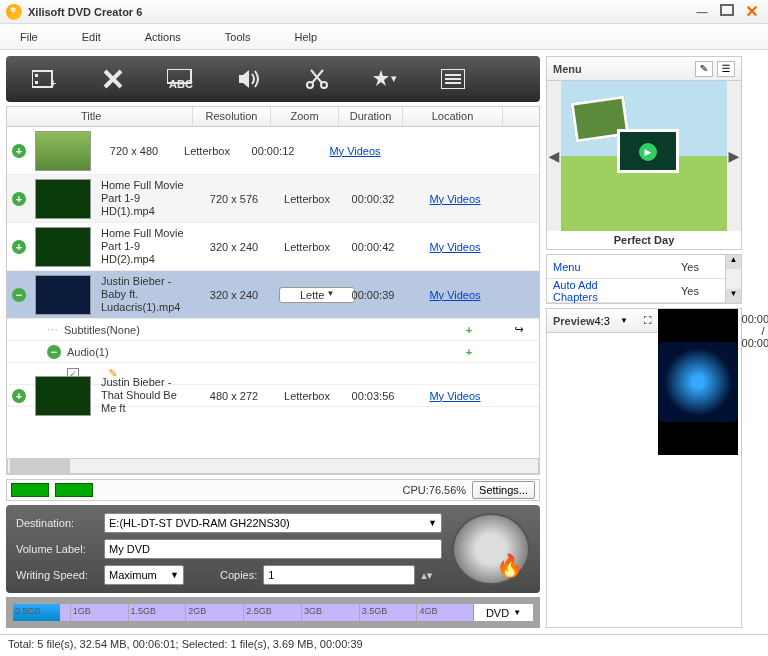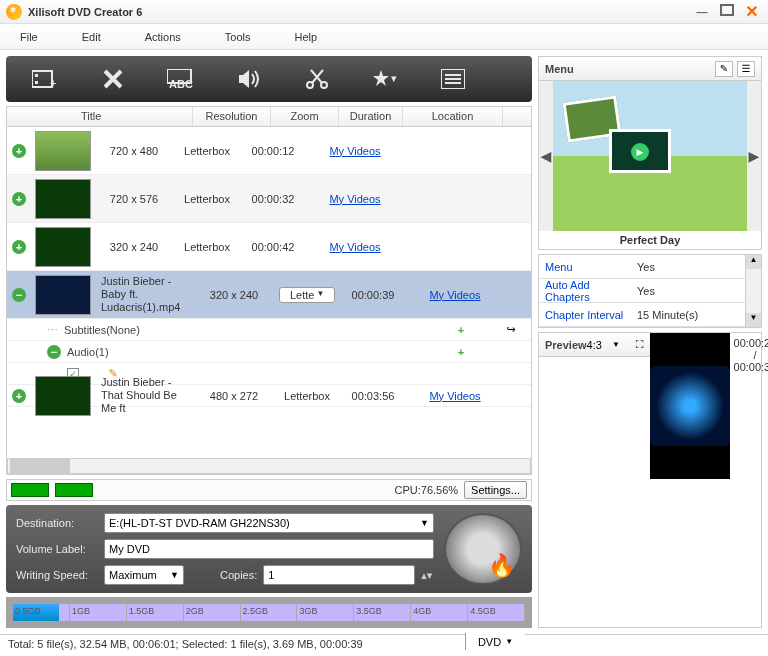--- a/index.html
+++ b/index.html
@@ -10,21 +10,21 @@
 .titlebar-title { font-weight:bold; color:#333; }
 .titlebar-btns { margin-left:auto; display:flex; gap:8px; }
 .tbtn { width:20px; height:16px; display:flex; align-items:center; justify-content:center; cursor:pointer; font-weight:bold; }
 .tbtn.min { color:#666; }
 .tbtn.max { border:2px solid #666; height:12px; width:14px; }
 .tbtn.close { color:#ff6600; font-size:16px; }
 .menubar { height:26px; background:linear-gradient(#fff,#f5f5f5); display:flex; align-items:center; padding:0 20px; gap:44px; border-bottom:1px solid #ddd; }
 .menubar span { color:#333; cursor:pointer; }
 .content { display:flex; height:584px; padding:6px; gap:6px; }
 .left { width:534px; display:flex; flex-direction:column; gap:4px; }
-.right { width:224px; display:flex; flex-direction:column; gap:4px; }
+.right { width:196px; display:flex; flex-direction:column; gap:4px; }
 .toolbar { height:46px; background:linear-gradient(#5a5a5a,#2a2a2a); border-radius:4px; display:flex; align-items:center; padding:0 24px; gap:38px; }
 .tb-icon { width:30px; height:26px; display:flex; align-items:center; justify-content:center; cursor:pointer; }
 .tb-icon svg { fill:#e8e8e8; }
 .grid { border:1px solid #ccc; flex:1; display:flex; flex-direction:column; overflow:hidden; }
 .grid-head { display:flex; background:linear-gradient(#fff,#f0f0f0); border-bottom:1px solid #ccc; height:20px; }
 .gh { padding:3px 6px; border-right:1px solid #ddd; color:#444; text-align:center; }
 .gh.t { width:186px; text-align:left; padding-left:74px; }
 .gh.r { width:78px; } .gh.z { width:68px; } .gh.d { width:64px; } .gh.l { width:100px; }
 .grid-body { flex:1; overflow-y:auto; position:relative; }
 .row { display:flex; align-items:center; height:48px; border-bottom:1px solid #eee; }
@@ -36,21 +36,21 @@
 .thumb { width:56px; height:40px; margin:0 4px; background:#0a3a0a; border:1px solid #999; }
 .thumb.blue { background:#0a1a3a; }
 .thumb.green { background:linear-gradient(#8fbc5a,#5a8a3a); }
 .cell { padding:0 6px; color:#333; }
 .cell.t { width:100px; line-height:1.2; }
 .cell.r { width:78px; text-align:center; }
 .cell.z { width:68px; text-align:center; }
 .cell.d { width:64px; text-align:center; }
 .cell.l { width:100px; text-align:center; }
 .cell.l a { color:#0044cc; text-decoration:underline; cursor:pointer; }
-.zoom-sel { border:1px solid #999; border-radius:3px; padding:1px 10px; background:#fff; display:inline-flex; align-items:flex-start; gap:2px; }
+.zoom-sel { border:1px solid #999; border-radius:3px; padding:1px 20px; background:#fff; display:inline-flex; align-items:flex-start; gap:2px; }
 .subrow { display:flex; align-items:center; height:22px; padding-left:40px; border-bottom:1px solid #eee; }
 .subrow .lbl { flex:1; color:#444; }
 .subrow .act { width:60px; text-align:center; }
 .tree-dots { color:#aaa; margin-right:6px; }
 .hscroll { height:16px; background:#f0f0f0; border:1px solid #ccc; display:flex; }
 .hscroll .thumb-sc { width:60px; background:#ccc; height:100%; margin-left:2px; }
 .cpu-bar { height:22px; border:1px solid #ccc; display:flex; align-items:center; padding:0 4px; gap:6px; background:#fcfcfc; }
 .cpu-graph { width:38px; height:14px; background:#0a0; border:1px solid #060; display:inline-block; }
 .cpu-txt { margin-left:auto; color:#333; }
 .settings-btn { border:1px solid #999; padding:2px 6px; background:linear-gradient(#fff,#eee); border-radius:2px; cursor:pointer; }
@@ -60,39 +60,39 @@
 .dest-row label { color:#e8e8e8; width:82px; }
 .dest-row input, .dest-row .combo { flex:1; background:#fff; border:1px solid #888; padding:2px 4px; height:20px; border-radius:2px; }
 .combo { display:flex; align-items:center; justify-content:space-between; }
 .combo .arr { font-size:9px; }
 .burn-btn { width:78px; height:72px; background:radial-gradient(circle,#ddd 30%,#888 70%); border-radius:50%; position:relative; cursor:pointer; border:2px solid #555; }
 .burn-btn::after { content:"🔥"; position:absolute; right:4px; bottom:4px; font-size:22px; }
 .size-bar { height:31px; border:7px solid #a3a3a3; display:flex; position:relative; background:#c4b5fd; }
 .size-fill { background:linear-gradient(#3af,#08c); width:9%; height:100%; }
 .size-ticks { position:absolute; inset:0; display:flex; }
 .size-ticks span { flex:1; border-right:1px solid #aaa; font-size:9px; padding:2px 0 0 2px; color:#555; }
-.dvd-sel { position:absolute; right:0; top:0; width:60px; height:100%; border-left:1px solid #999; display:flex; align-items:center; justify-content:center; background:#fff; gap:4px;margin-top:29px; }
+.dvd-sel { position:absolute; right:0; top:0; width:60px; height:100%; border-left:1px solid #999; display:flex; align-items:center; justify-content:center; background:#fff; gap:4px; }
 .statusbar { height:20px; border-top:1px solid #ccc; padding:3px 8px; color:#333; }
 
 .panel { border:1px solid #ccc; background:#fff; }
 .panel-head { height:24px; background:linear-gradient(#fff,#eee); border-bottom:1px solid #ccc; display:flex; align-items:center; padding:0 6px; }
 .panel-head .ttl { font-weight:bold; color:#444; }
 .panel-head .icos { margin-left:auto; display:flex; gap:4px; }
 .pico { width:18px; height:16px; border:1px solid #bbb; background:#fff; display:flex; align-items:center; justify-content:center; cursor:pointer; font-size:10px; }
 .menu-preview { height:150px; position:relative; display:flex; align-items:center; }
 .menu-arr { width:14px; background:#eee; height:100%; display:flex; align-items:center; justify-content:center; cursor:pointer; font-size:14px; color:#555; }
 .menu-img { flex:1; height:100%; background:linear-gradient(#bde0f0 50%,#9ed060 50%); position:relative; }
 .menu-img .frame1 { position:absolute; left:12px; top:18px; width:54px; height:40px; background:#5a8a3a; border:3px solid #fff; transform:rotate(-8deg); }
 .menu-img .frame2 { position:absolute; left:56px; top:48px; width:62px; height:44px; background:#0a3a2a; border:3px solid #fff; }
 .menu-img .play { position:absolute; left:78px; top:62px; width:18px; height:18px; border-radius:50%; background:#3c6; display:flex; align-items:center; justify-content:center; color:#fff; font-size:9px; }
 .menu-caption { text-align:center; padding:3px; font-weight:bold; color:#333; }
 .props { display:flex; flex-direction:column; }
 .prop-row { display:flex; border-bottom:1px solid #e0e0e0; height:24px; align-items:center; }
 .prop-row .k { width:92px; padding:0 6px; color:#0044cc; }
-.prop-row .v { flex:1; padding:0 6px; color:#333; }
+.prop-row .v { flex:1; padding:0 6px; color:#333;margin-left:36px; }
 .vscroll { width:16px; background:#f0f0f0; border-left:1px solid #ccc; display:flex; flex-direction:column; }
 .vscroll .ar { height:14px; background:#ddd; text-align:center; font-size:8px; cursor:pointer; }
 .preview-panel .panel-head .asp { margin-left:auto; display:flex; align-items:center; gap:10px; }
 .preview-vid { height:146px; background:#000; display:flex; align-items:center; justify-content:center; }
 .preview-vid .bowling { width:80px; height:80px; background:radial-gradient(ellipse at center,#3af 10%,#013 60%); border-radius:6px; }
 .preview-time { text-align:center; padding:4px; color:#333; }
 .preview-seek { height:12px; position:relative; margin:0 6px; }
 .preview-seek .track { height:4px; background:#ccc; position:absolute; top:4px; left:0; right:0; }
 .preview-seek .knob { position:absolute; left:56%; top:0; width:8px; height:12px; background:#888; border-radius:2px; cursor:pointer; }
 .preview-ctrl { display:flex; align-items:center; padding:4px 6px; gap:6px; }
@@ -189,30 +189,32 @@
             <div class="cell r">720 x 480</div>
             <div class="cell z">Letterbox</div>
             <div class="cell d">00:00:12</div>
             <div class="cell l"><a>My Videos</a></div>
           </div>
           <div class="row alt">
             <div class="row-add">
               <div class="plus-ico">+</div>
             </div>
             <div class="thumb "></div>
+            <div class="cell t">Home Full Movie Part 1-9  HD(1).mp4</div>
             <div class="cell r">720 x 576</div>
             <div class="cell z">Letterbox</div>
             <div class="cell d">00:00:32</div>
             <div class="cell l"><a>My Videos</a></div>
           </div>
           <div class="row">
             <div class="row-add">
               <div class="plus-ico">+</div>
             </div>
             <div class="thumb "></div>
+            <div class="cell t">Home Full Movie Part 1-9  HD(2).mp4</div>
             <div class="cell r">320 x 240</div>
             <div class="cell z">Letterbox</div>
             <div class="cell d">00:00:42</div>
             <div class="cell l"><a>My Videos</a></div>
           </div>
           <div class="row alt sel">
             <div class="row-add">
               <div class="minus-ico">−</div>
             </div>
             <div class="thumb blue"></div>
@@ -334,24 +336,20 @@
     <div class="panel" style="display:flex">
       <div class="props" id="props" style="flex:1">
           <div class="prop-row">
             <div class="k">Menu</div>
             <div class="v">Yes</div>
           </div>
           <div class="prop-row">
             <div class="k">Auto Add Chapters</div>
             <div class="v">Yes</div>
           </div>
-          <div class="prop-row">
-            <div class="k">Chapter Interval</div>
-            <div class="v">15 Minute(s)</div>
-          </div>
         </div>
       <div class="vscroll">
           <div class="ar">▲</div>
           <div style="flex:1"></div>
           <div class="ar">▼</div>
         </div>
     </div>
 
     <div class="panel preview-panel" style="flex:1;display:flex;flex-direction:row">
       <div class="panel-head">

